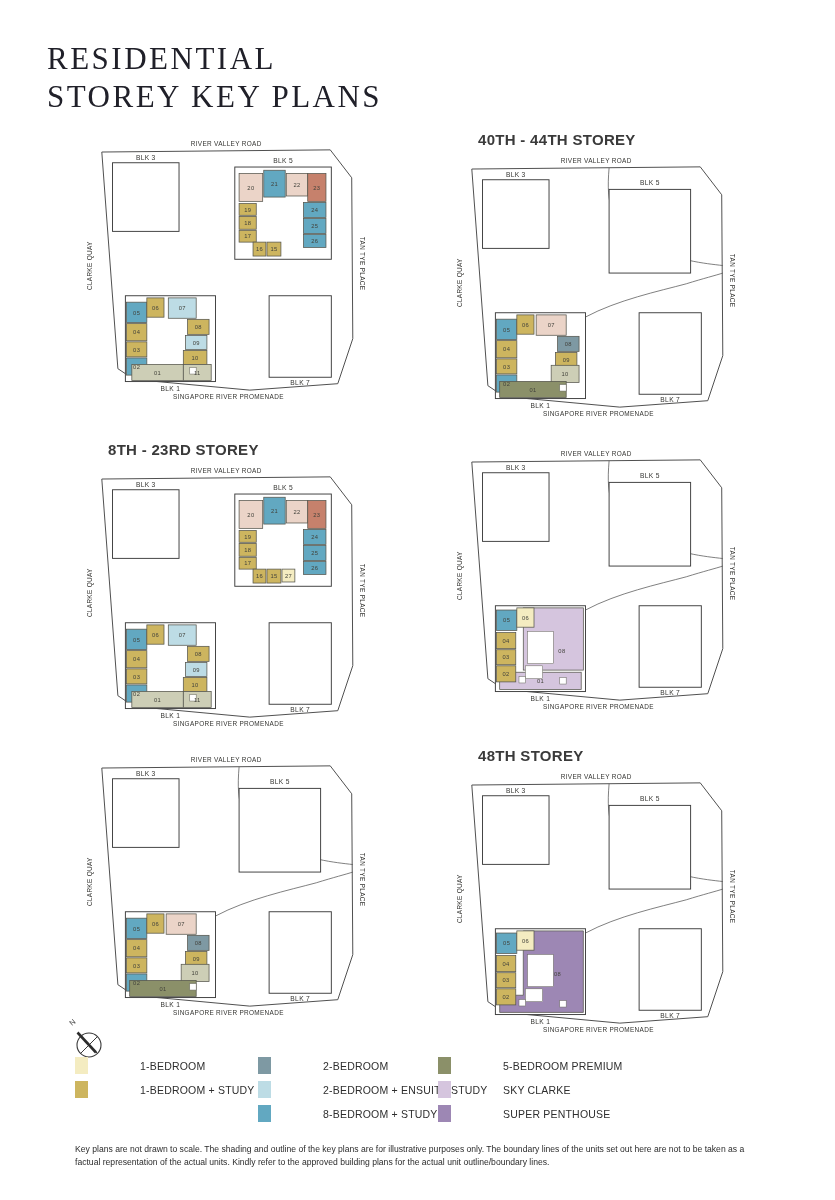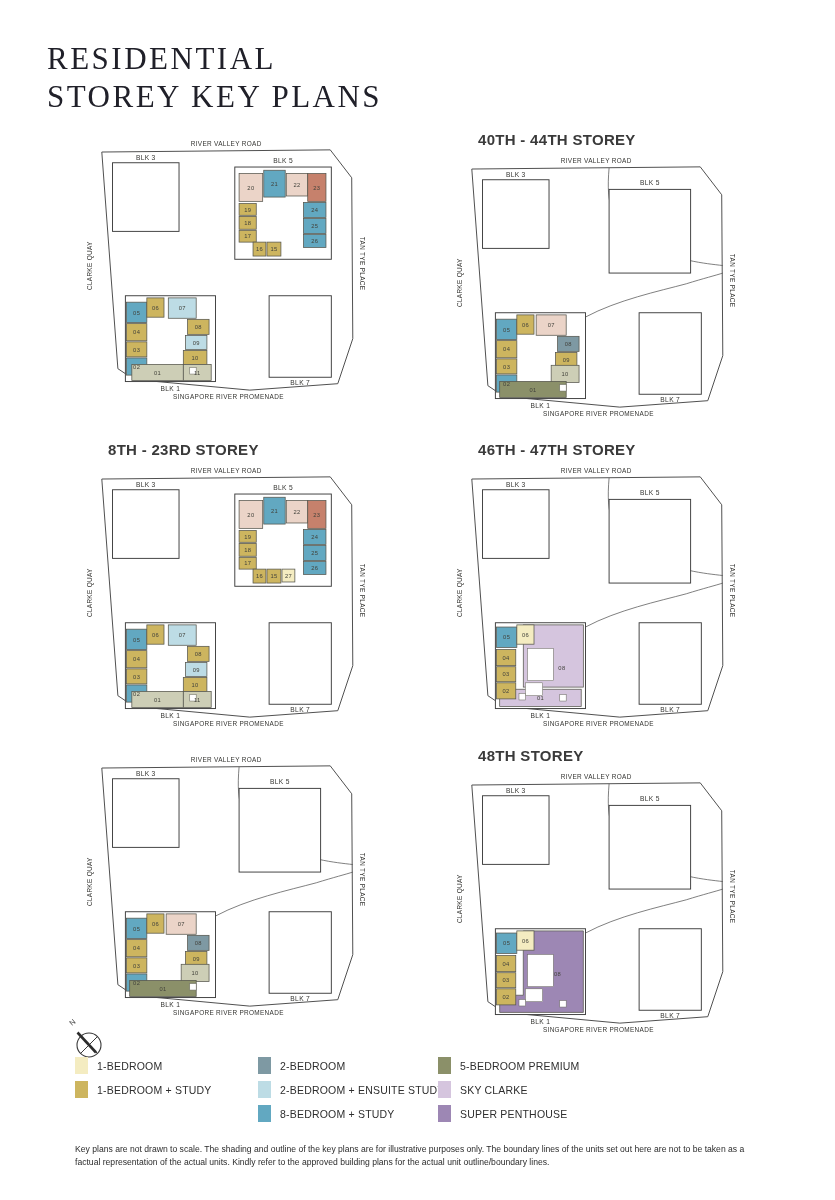--- a/index.html
+++ b/index.html
@@ -17,21 +17,21 @@
   .plan-card svg{display:block;margin-top:6px;}
   svg text{font-family:"Liberation Sans",sans-serif;}
   .compass{position:absolute;left:62px;top:1012px;}
   .legend{position:absolute;left:75px;top:1057px;display:flex;}
   .legend-col{display:flex;flex-direction:column;gap:7px;}
   .legend-col:nth-child(1){width:183px;}
   .legend-col:nth-child(2){width:180px;}
   .legend-col:nth-child(3){width:180px;}
   .legend-item{display:flex;align-items:center;gap:9px;height:17px;}
   .legend-swatch{width:13px;height:17px;flex:0 0 auto;}
-  .legend-label{font-size:10.5px;letter-spacing:0.2px;color:#2e2e2e;white-space:nowrap;}
+  .legend-label{font-size:10.5px;letter-spacing:0.2px;color:#2e2e2e;white-space:nowrap;margin-left:43px;}
   .disclaimer{
     position:absolute;left:75px;top:1143px;width:688px;
     font-size:8.6px;line-height:1.5;color:#2b2b2b;
   }
 </style>
 </head>
 <body>
 
 <div class="page">
 
@@ -217,21 +217,20 @@
             <text x="10.5" y="52" font-size="5.4" text-anchor="middle" fill="#43433c" letter-spacing="0.3">03</text>
             <text x="66" y="45.5" font-size="5.4" text-anchor="middle" fill="#43433c" letter-spacing="0.3">09</text>
             <text x="10.5" y="68" font-size="5.4" text-anchor="middle" fill="#43433c" letter-spacing="0.3">02</text>
             <text x="65" y="59.5" font-size="5.4" text-anchor="middle" fill="#43433c" letter-spacing="0.3">10</text>
             <text x="30" y="73.5" font-size="5.4" text-anchor="middle" fill="#43433c" letter-spacing="0.3">01</text>
             <text x="67" y="73.5" font-size="5.4" text-anchor="middle" fill="#43433c" letter-spacing="0.3">11</text>
           </g>
         </svg>
       </div>
       <div class="plan-card" style="left: 448px; top: 441px;">
-        <h3 class="plan-title">46TH - 47TH STOREY</h3>
         <svg width="290" height="266" viewBox="0 0 270 248">
           <polygon points="22,14 235,12 255,38 256,188 242,230 160,236 52,226 37,216" fill="#fff" stroke="#4a4a4a" stroke-width="0.9"></polygon>
           <text x="138" y="8" font-size="6" text-anchor="middle" fill="#333330" letter-spacing="0.3">RIVER VALLEY ROAD</text>
           <text x="140" y="244" font-size="6" text-anchor="middle" fill="#333330" letter-spacing="0.3">SINGAPORE RIVER PROMENADE</text>
           <text x="13" y="120" font-size="6" text-anchor="middle" fill="#333330" letter-spacing="0.3" transform="rotate(-90 13 120)">CLARKE QUAY</text>
           <text x="263" y="118" font-size="6" text-anchor="middle" fill="#333330" letter-spacing="0.3" transform="rotate(90 263 118)">TAN TYE PLACE</text>
           <rect x="32" y="24" width="62" height="64" fill="#fff" stroke="#3f3f3f" stroke-width="0.9"></rect>
           <text x="63" y="21" font-size="6.2" text-anchor="middle" fill="#333330" letter-spacing="0.3">BLK 3</text>
           <rect x="178" y="148" width="58" height="76" fill="#fff" stroke="#3f3f3f" stroke-width="0.9"></rect>
           <text x="207" y="231" font-size="6.2" text-anchor="middle" fill="#333330" letter-spacing="0.3">BLK 7</text>

